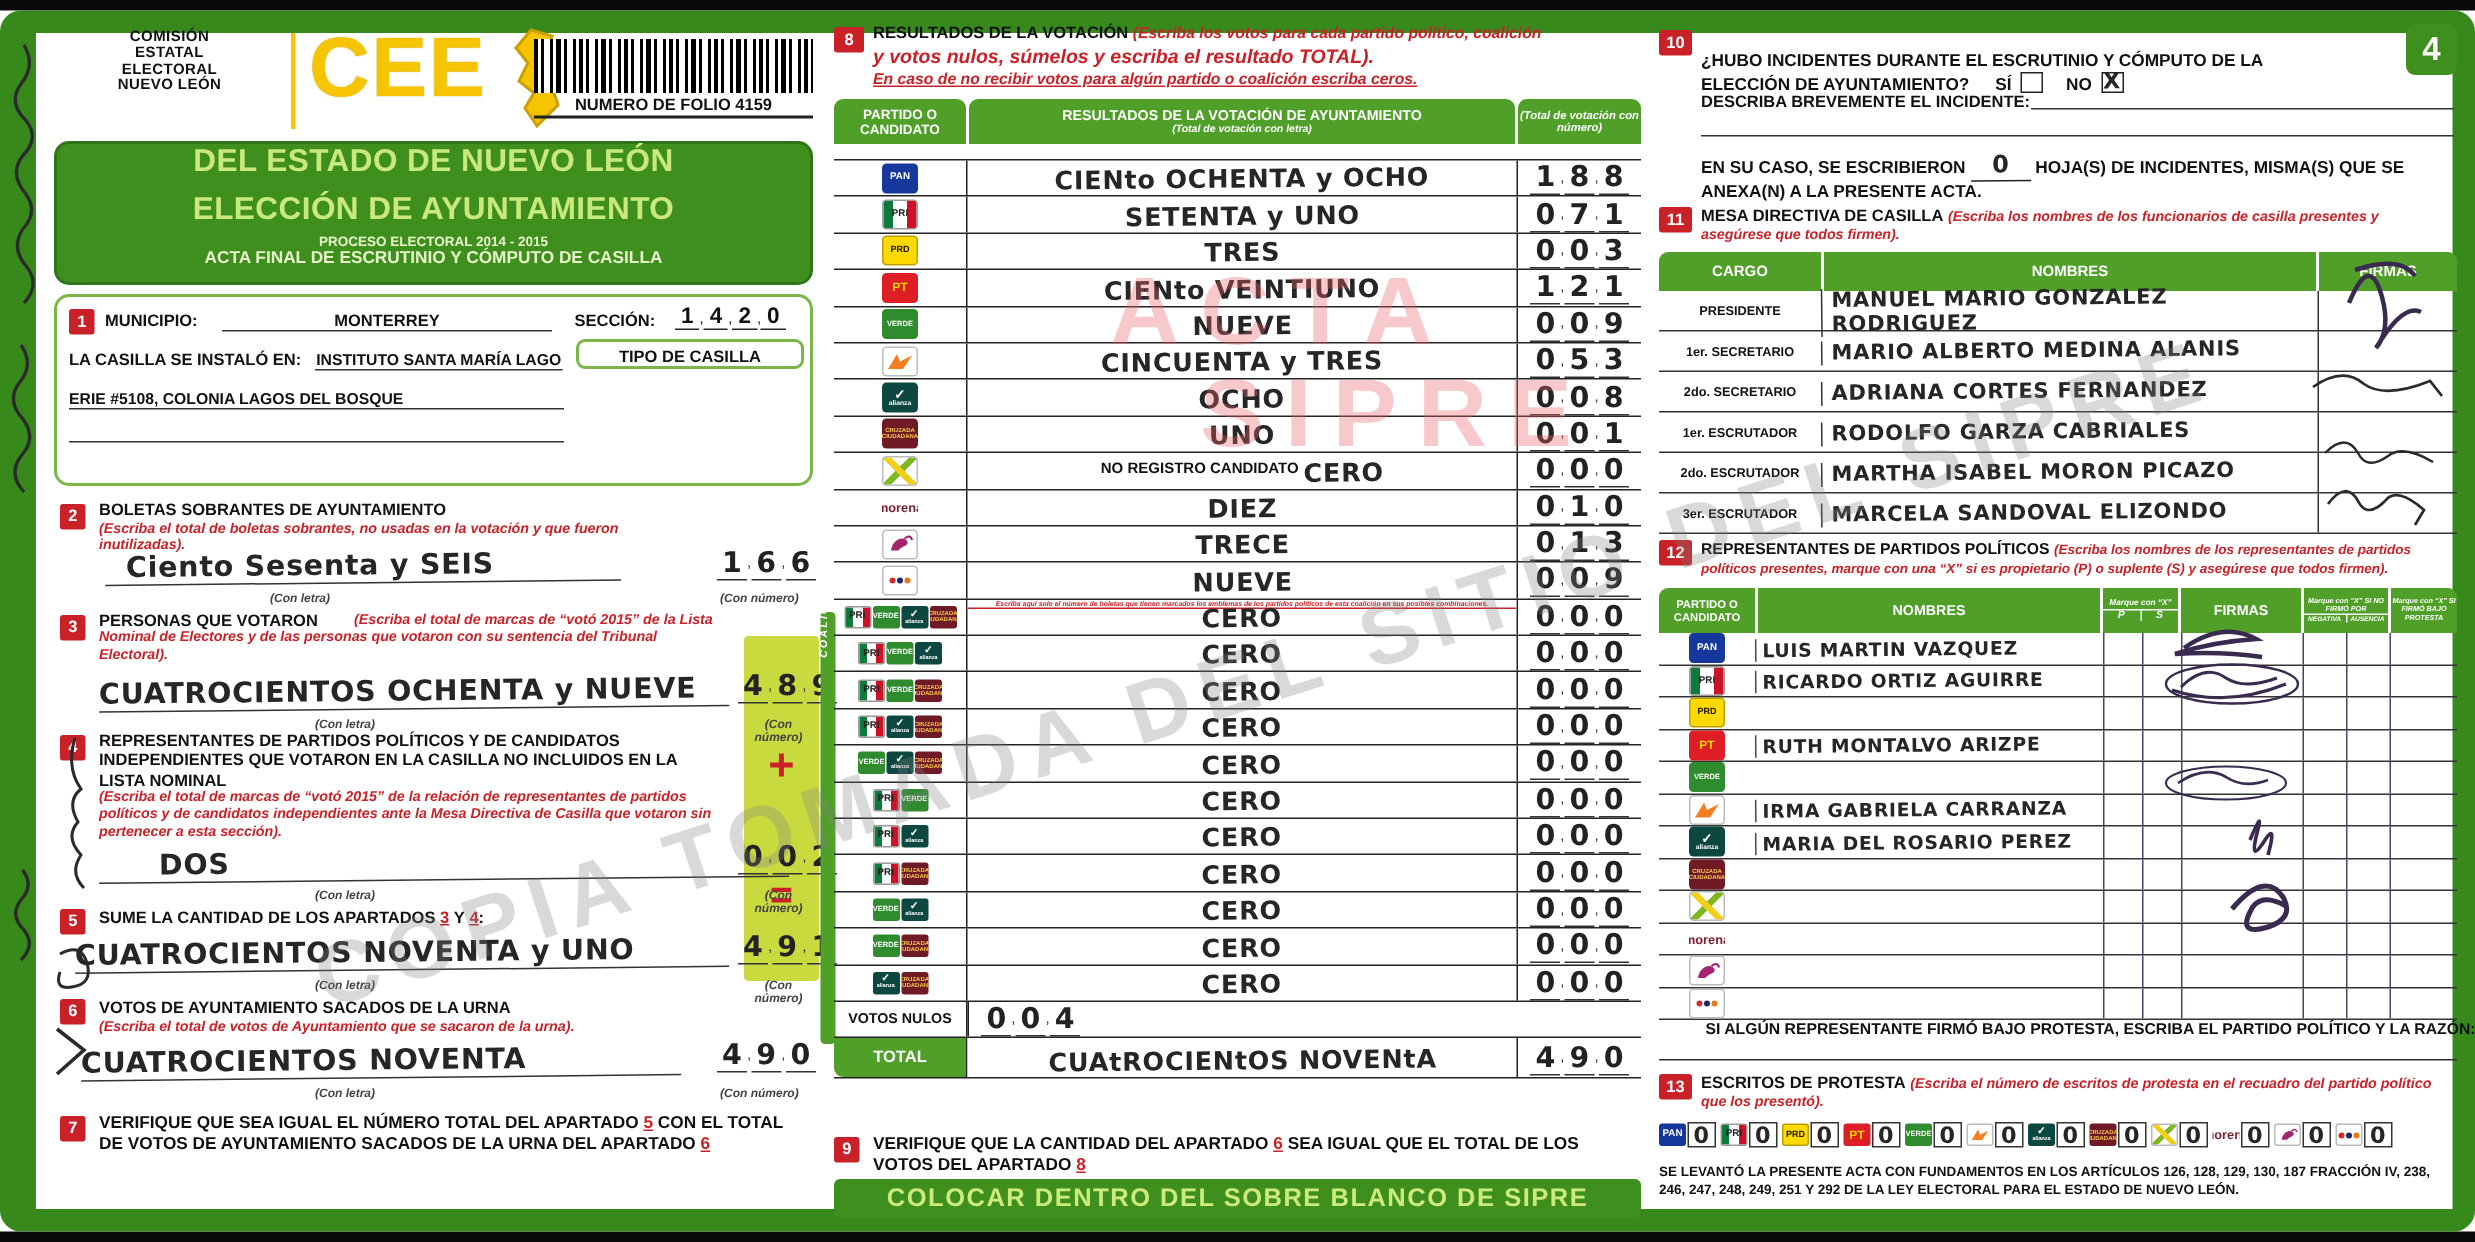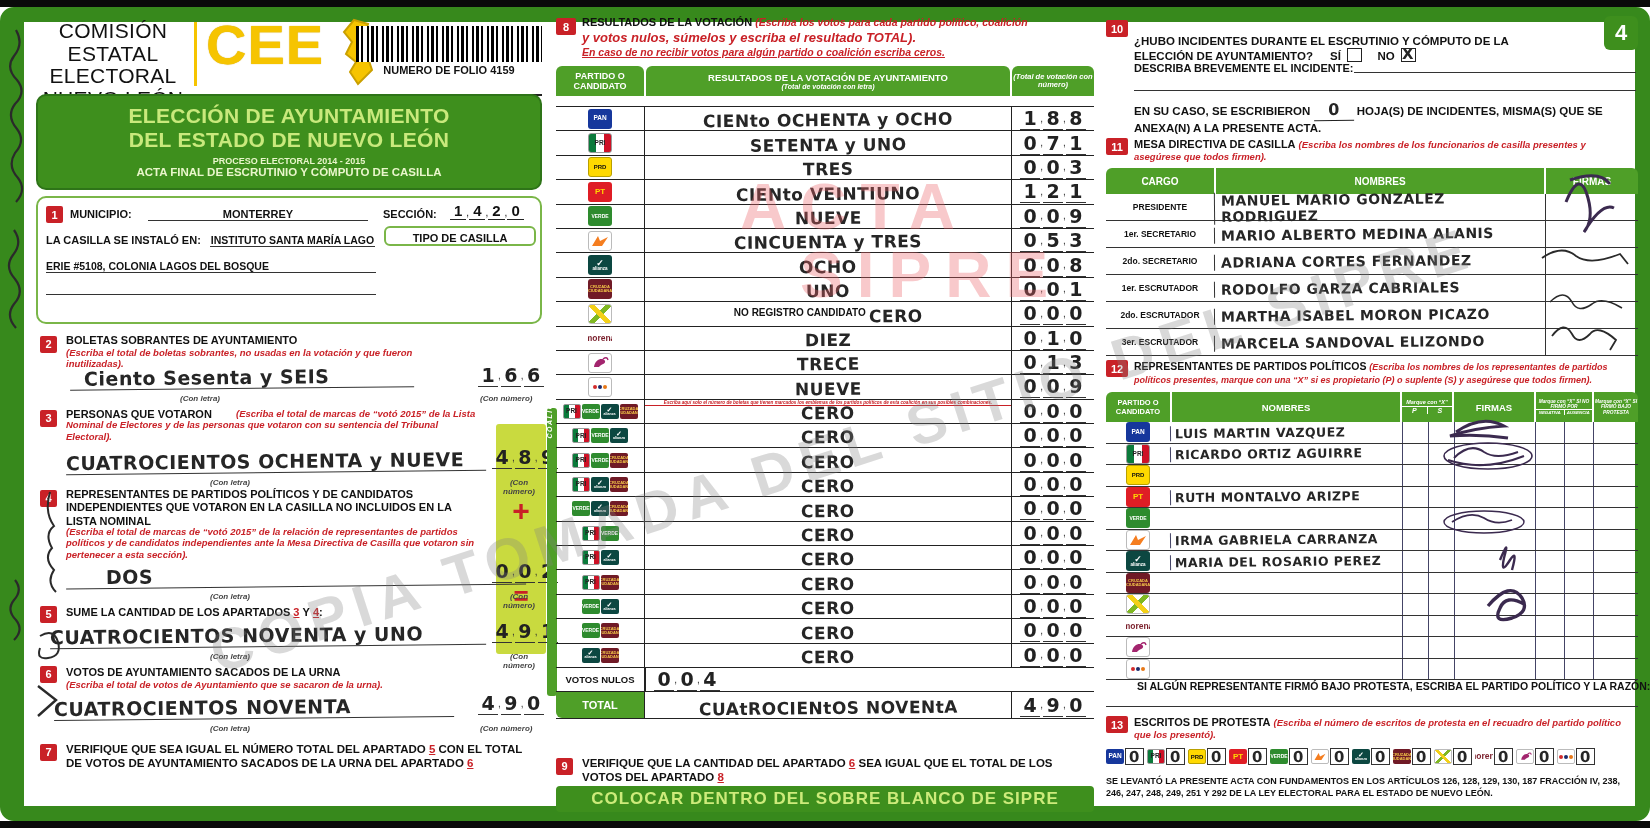--- a/index.html
+++ b/index.html
@@ -70,38 +70,38 @@
 <div class="abs frame"></div>
 
 <svg class="abs sig" style="left:2px;top:20px;" width="26" height="640" viewBox="0 0 26 640">
   <path d="M14 10 q8 14 -2 26 q-9 12 3 24 q10 12 -2 24 q-9 12 2 25 q9 12 -2 24 q-8 13 3 25 q9 12 -2 24" fill="none" stroke="#2a2a2a" stroke-width="2.2"></path>
   <path d="M12 210 q9 13 -1 25 q-9 12 2 24 q10 13 -1 25 q-9 12 2 24" fill="none" stroke="#2a2a2a" stroke-width="2.2"></path>
   <path d="M13 560 q8 10 -1 20 q-8 10 2 20 q8 10 -2 20" fill="none" stroke="#2a2a2a" stroke-width="2.2"></path>
 </svg>
 
 <div class="abs" style="left:34px;top:16px;width:512px;height:792px;">
 
-  <div class="abs" style="left:4px;top:4px;width:150px;text-align:center;font-weight:normal;font-size:21px;line-height:1.08;letter-spacing:.3px;">
+  <div class="abs" style="left:4px;top:4px;width:150px;text-align:center;font-weight:bold;font-size:10px;line-height:1.08;letter-spacing:.3px;">
     <div>COMISIÓN</div>
     <div>ESTATAL</div>
     <div>ELECTORAL</div>
     <div>NUEVO LEÓN</div>
   </div>
   <div class="abs" style="left:160px;top:6px;width:3px;height:64px;background:#f6c400;"></div>
   <div class="abs" style="left:172px;top:-4px;font-weight:900;font-size:56px;color:#f6c400;letter-spacing:1px;text-shadow:0 0 1px #caa000;">CEE</div>
   <svg class="abs" style="left:300px;top:2px;" width="46" height="68" viewBox="0 0 46 68">
     <path d="M20 2 L34 6 L30 18 L42 26 L34 40 L38 52 L24 66 L16 54 L22 44 L12 36 L18 24 L10 14 Z" fill="#f6c400" stroke="#caa000" stroke-width="2"></path>
   </svg>
 
   <div class="abs" style="left:322px;top:10px;width:186px;height:36px;background:repeating-linear-gradient(90deg,#000 0 3px,#fff 3px 5px,#000 5px 7px,#fff 7px 11px,#000 11px 13px,#fff 13px 15px);"></div>
-  <div class="abs" style="left:322px;top:48px;width:186px;text-align:center;font-size:11px;font-weight:bold;border-bottom:2px solid #222;padding-bottom:18px;">NUMERO DE FOLIO 4159</div>
+  <div class="abs" style="left:322px;top:48px;width:186px;text-align:center;font-size:11px;font-weight:bold;border-bottom:2px solid #222;padding-bottom:1px;">NUMERO DE FOLIO 4159</div>
 
   <div class="abs banner" style="left:2px;top:78px;width:506px;height:96px;">
+    <div class="t1">DEL ESTADO DE NUEVO LEÓN</div>
     <div style="margin-top:8px;" class="t1">ELECCIÓN DE AYUNTAMIENTO</div>
-    <div class="t1">DEL ESTADO DE NUEVO LEÓN</div>
     <div class="sub" style="font-size:9px;margin-top:4px;">PROCESO ELECTORAL  2014 - 2015</div>
     <div class="sub" style="font-size:11.5px;">ACTA FINAL DE ESCRUTINIO Y CÓMPUTO DE CASILLA</div>
   </div>
 
   <div class="abs" style="left:2px;top:180px;width:506px;height:128px;border:2.5px solid #7ab648;border-radius:10px;box-sizing:border-box;">
     <span class="chip abs" style="left:8px;top:8px;">1</span>
     <span class="abs ttl" style="left:32px;top:10px;">MUNICIPIO:</span>
     <span class="abs wline" style="left:110px;top:2px;width:220px;text-align:center;font-weight:bold;font-size:11px;padding-top:8px;">MONTERREY</span>
     <span class="abs ttl" style="left:345px;top:10px;">SECCIÓN:</span>
     <span class="abs" id="seccion-digits" style="left:412px;top:4px;"><b style="font-size:15px;padding:0 4px;border-bottom:1.6px solid #222;">1</b><span style="font-size:10px;">,</span><b style="font-size:15px;padding:0 4px;border-bottom:1.6px solid #222;">4</b><span style="font-size:10px;">,</span><b style="font-size:15px;padding:0 4px;border-bottom:1.6px solid #222;">2</b><span style="font-size:10px;">,</span><b style="font-size:15px;padding:0 4px;border-bottom:1.6px solid #222;">0</b></span>

